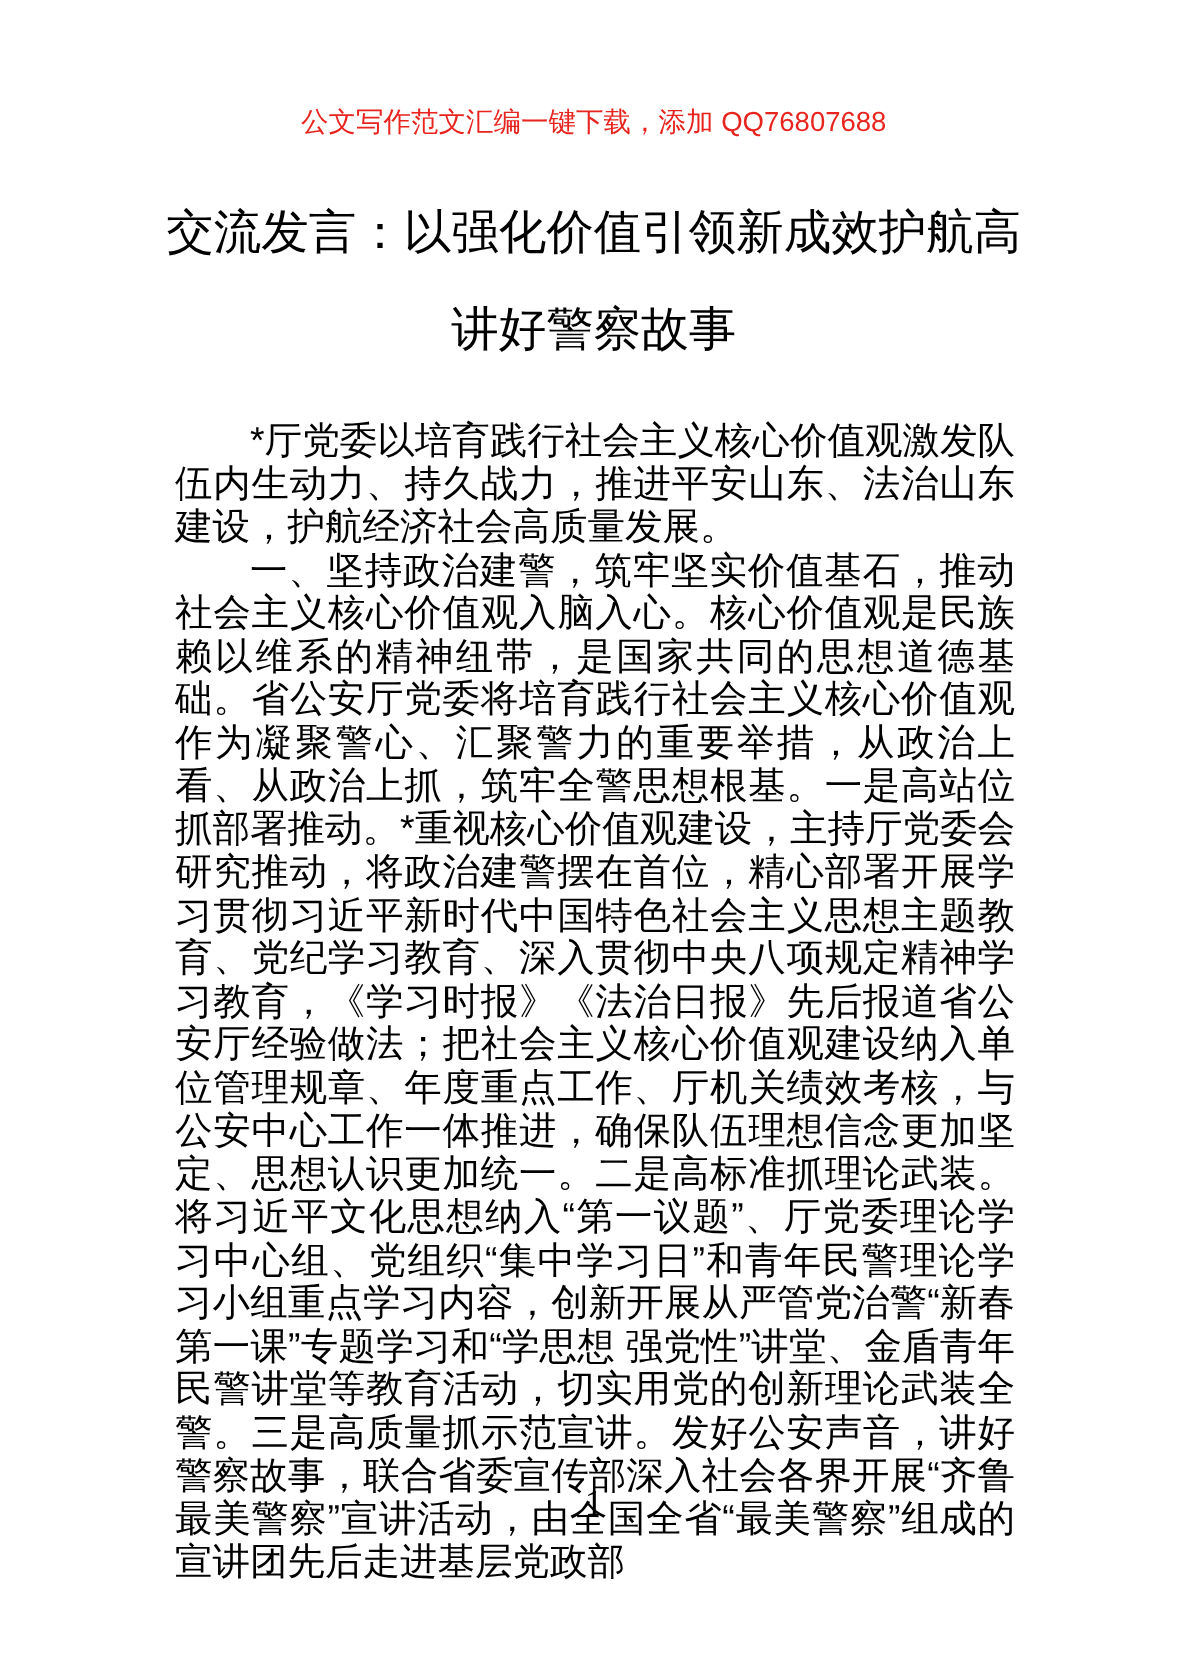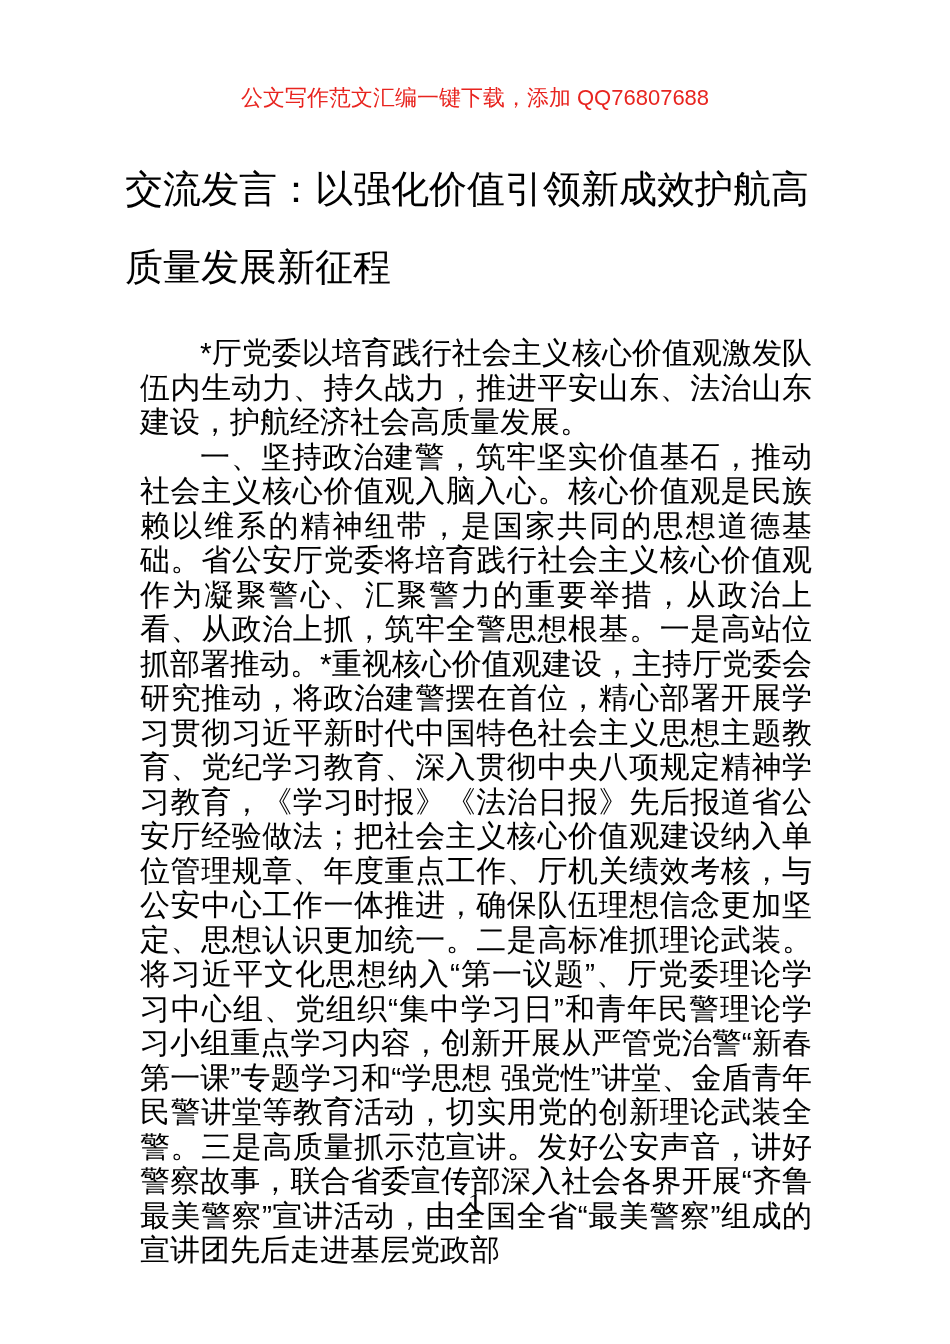--- a/index.html
+++ b/index.html
@@ -24,25 +24,26 @@
     text-align: center;
     font-size: 22px;
     line-height: 27px;
     color: var(--notice-red, #e8241f);
   }
   .title {
     position: absolute;
     top: 150px;
     left: 125px;
     width: 700px;
-    text-align: left;
+    text-align: center;
     font-size: 38px;
     line-height: 78px;
     font-weight: 400;
     color: var(--text, #000000);
+    font-family: Liberation Mono, monospace;
   }
   .content {
     position: absolute;
     top: 336px;
     left: 140px;
     width: 672px;
     font-size: 30px;
     line-height: 34.5px;
     text-align: justify;
     text-justify: inter-ideograph;
@@ -67,21 +68,21 @@
 </style>
 </head>
 <body>
 
 <div class="page">
 
   <div class="notice">公文写作范文汇编一键下载，添加 QQ76807688</div>
 
   <h1 class="title">
     <div>交流发言：以强化价值引领新成效护航高</div>
-    <div>质量发展新征程</div>
+    <div>讲好警察故事</div>
   </h1>
 
   <div class="content">
     <p>*厅党委以培育践行社会主义核心价值观激发队伍内生动力、持久战力，推进平安山东、法治山东建设，护航经济社会高质量发展。</p>
     <p>一、坚持政治建警，筑牢坚实价值基石，推动社会主义核心价值观入脑入心。核心价值观是民族赖以维系的精神纽带，是国家共同的思想道德基础。省公安厅党委将培育践行社会主义核心价值观作为凝聚警心、汇聚警力的重要举措，从政治上看、从政治上抓，筑牢全警思想根基。一是高站位抓部署推动。*重视核心价值观建设，主持厅党委会研究推动，将政治建警摆在首位，精心部署开展学习贯彻习近平新时代中国特色社会主义思想主题教育、党纪学习教育、深入贯彻中央八项规定精神学习教育，《学习时报》《法治日报》先后报道省公安厅经验做法；把社会主义核心价值观建设纳入单位管理规章、年度重点工作、厅机关绩效考核，与公安中心工作一体推进，确保队伍理想信念更加坚定、思想认识更加统一。二是高标准抓理论武装。将习近平文化思想纳入“第一议题”、厅党委理论学习中心组、党组织“集中学习日”和青年民警理论学习小组重点学习内容，创新开展从严管党治警“新春第一课”专题学习和“学思想 强党性”讲堂、金盾青年民警讲堂等教育活动，切实用党的创新理论武装全警。三是高质量抓示范宣讲。发好公安声音，讲好警察故事，联合省委宣传部深入社会各界开展“齐鲁最美警察”宣讲活动，由全国全省“最美警察”组成的宣讲团先后走进基层党政部</p>
   </div>
 
   <div class="page-number">1</div>
 
 </div>

